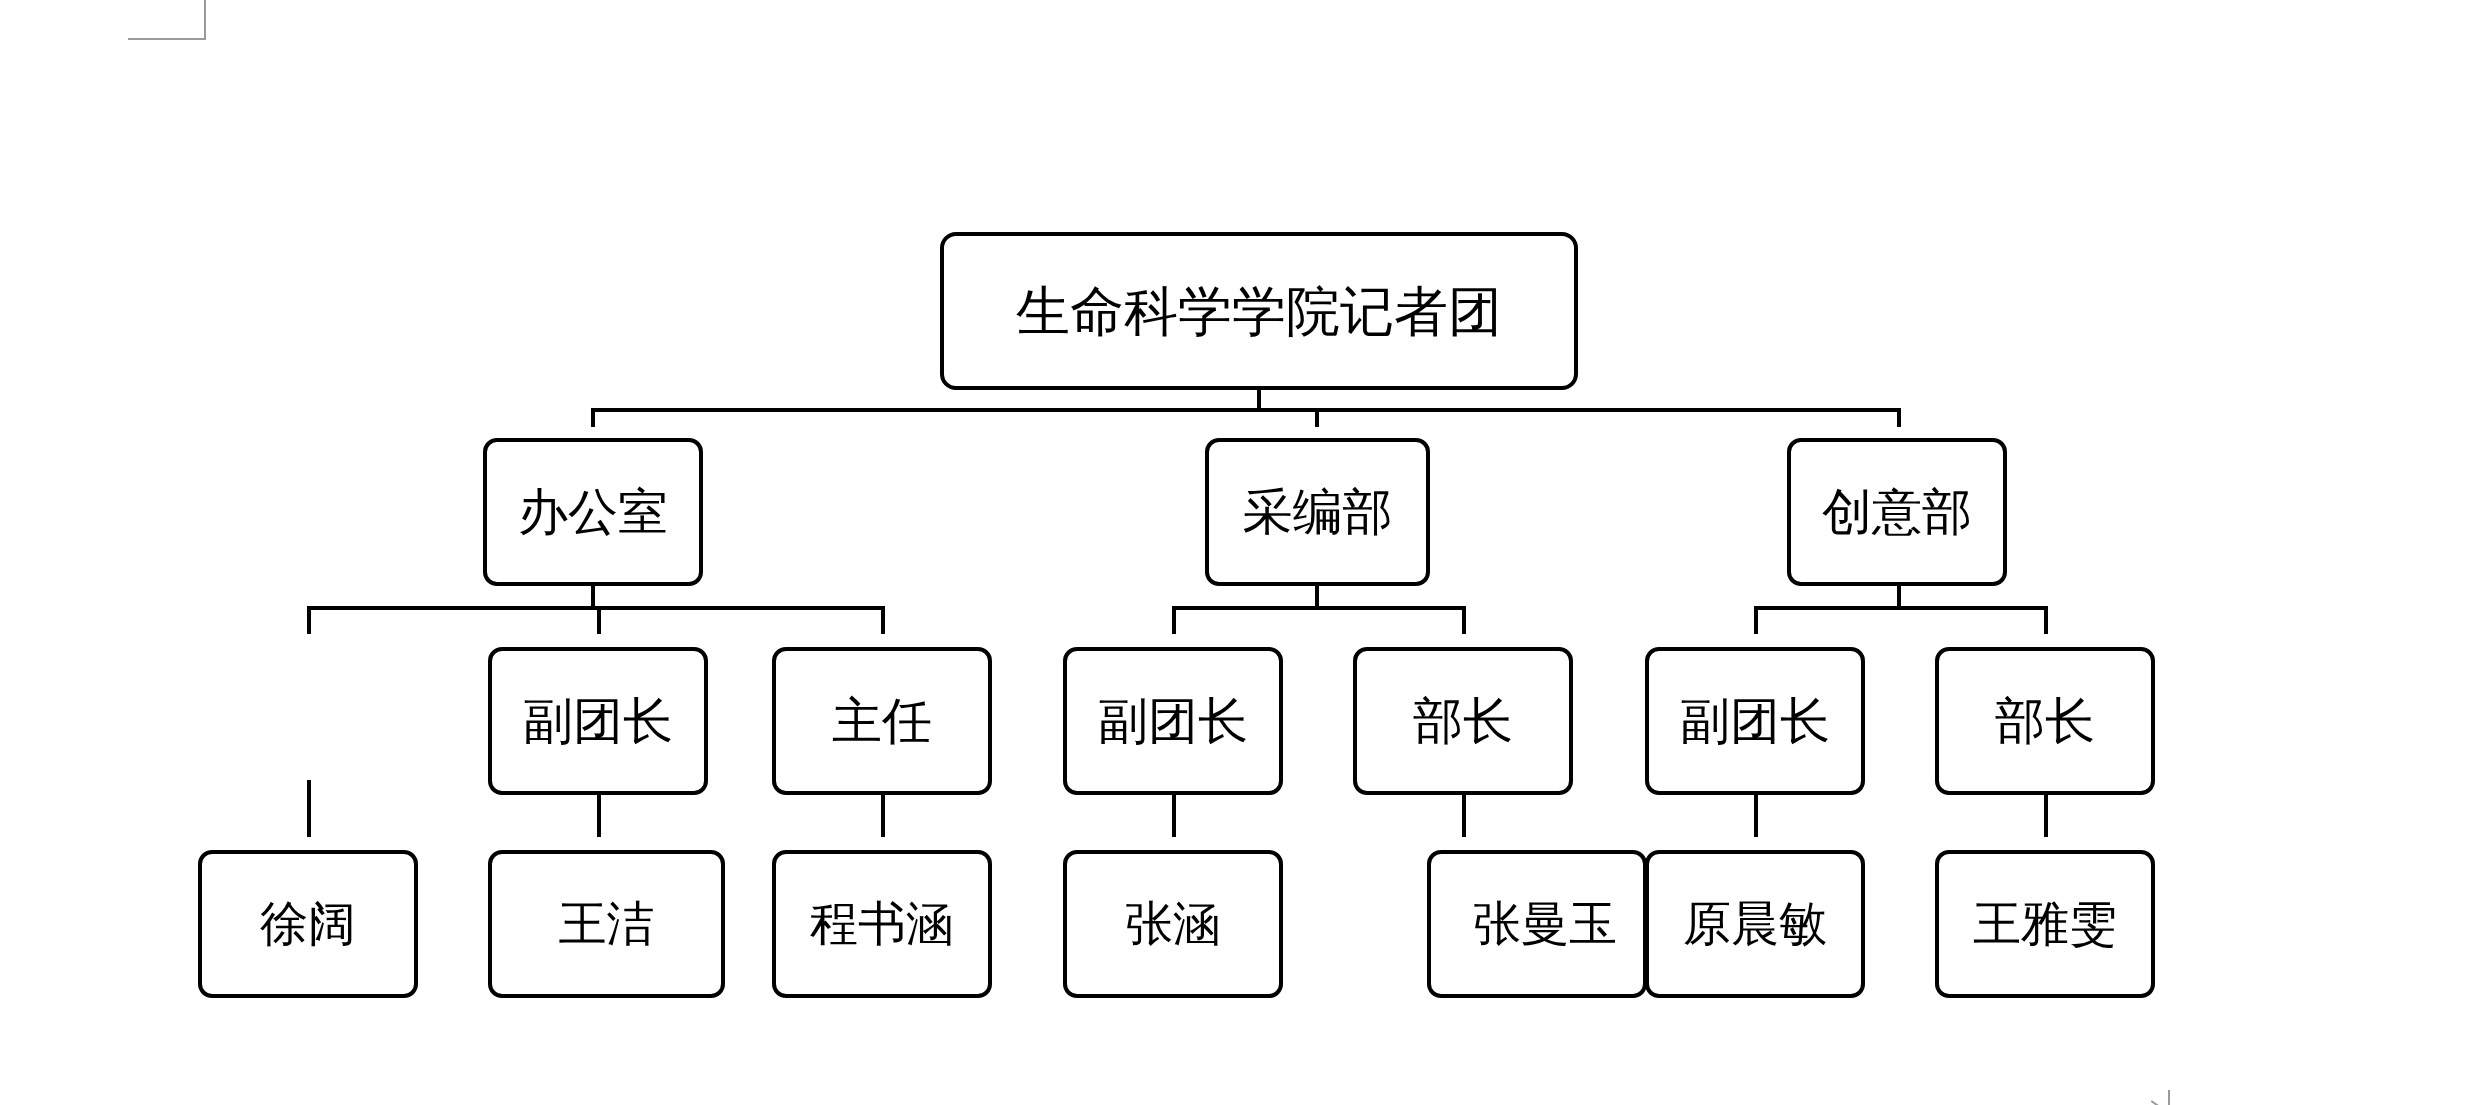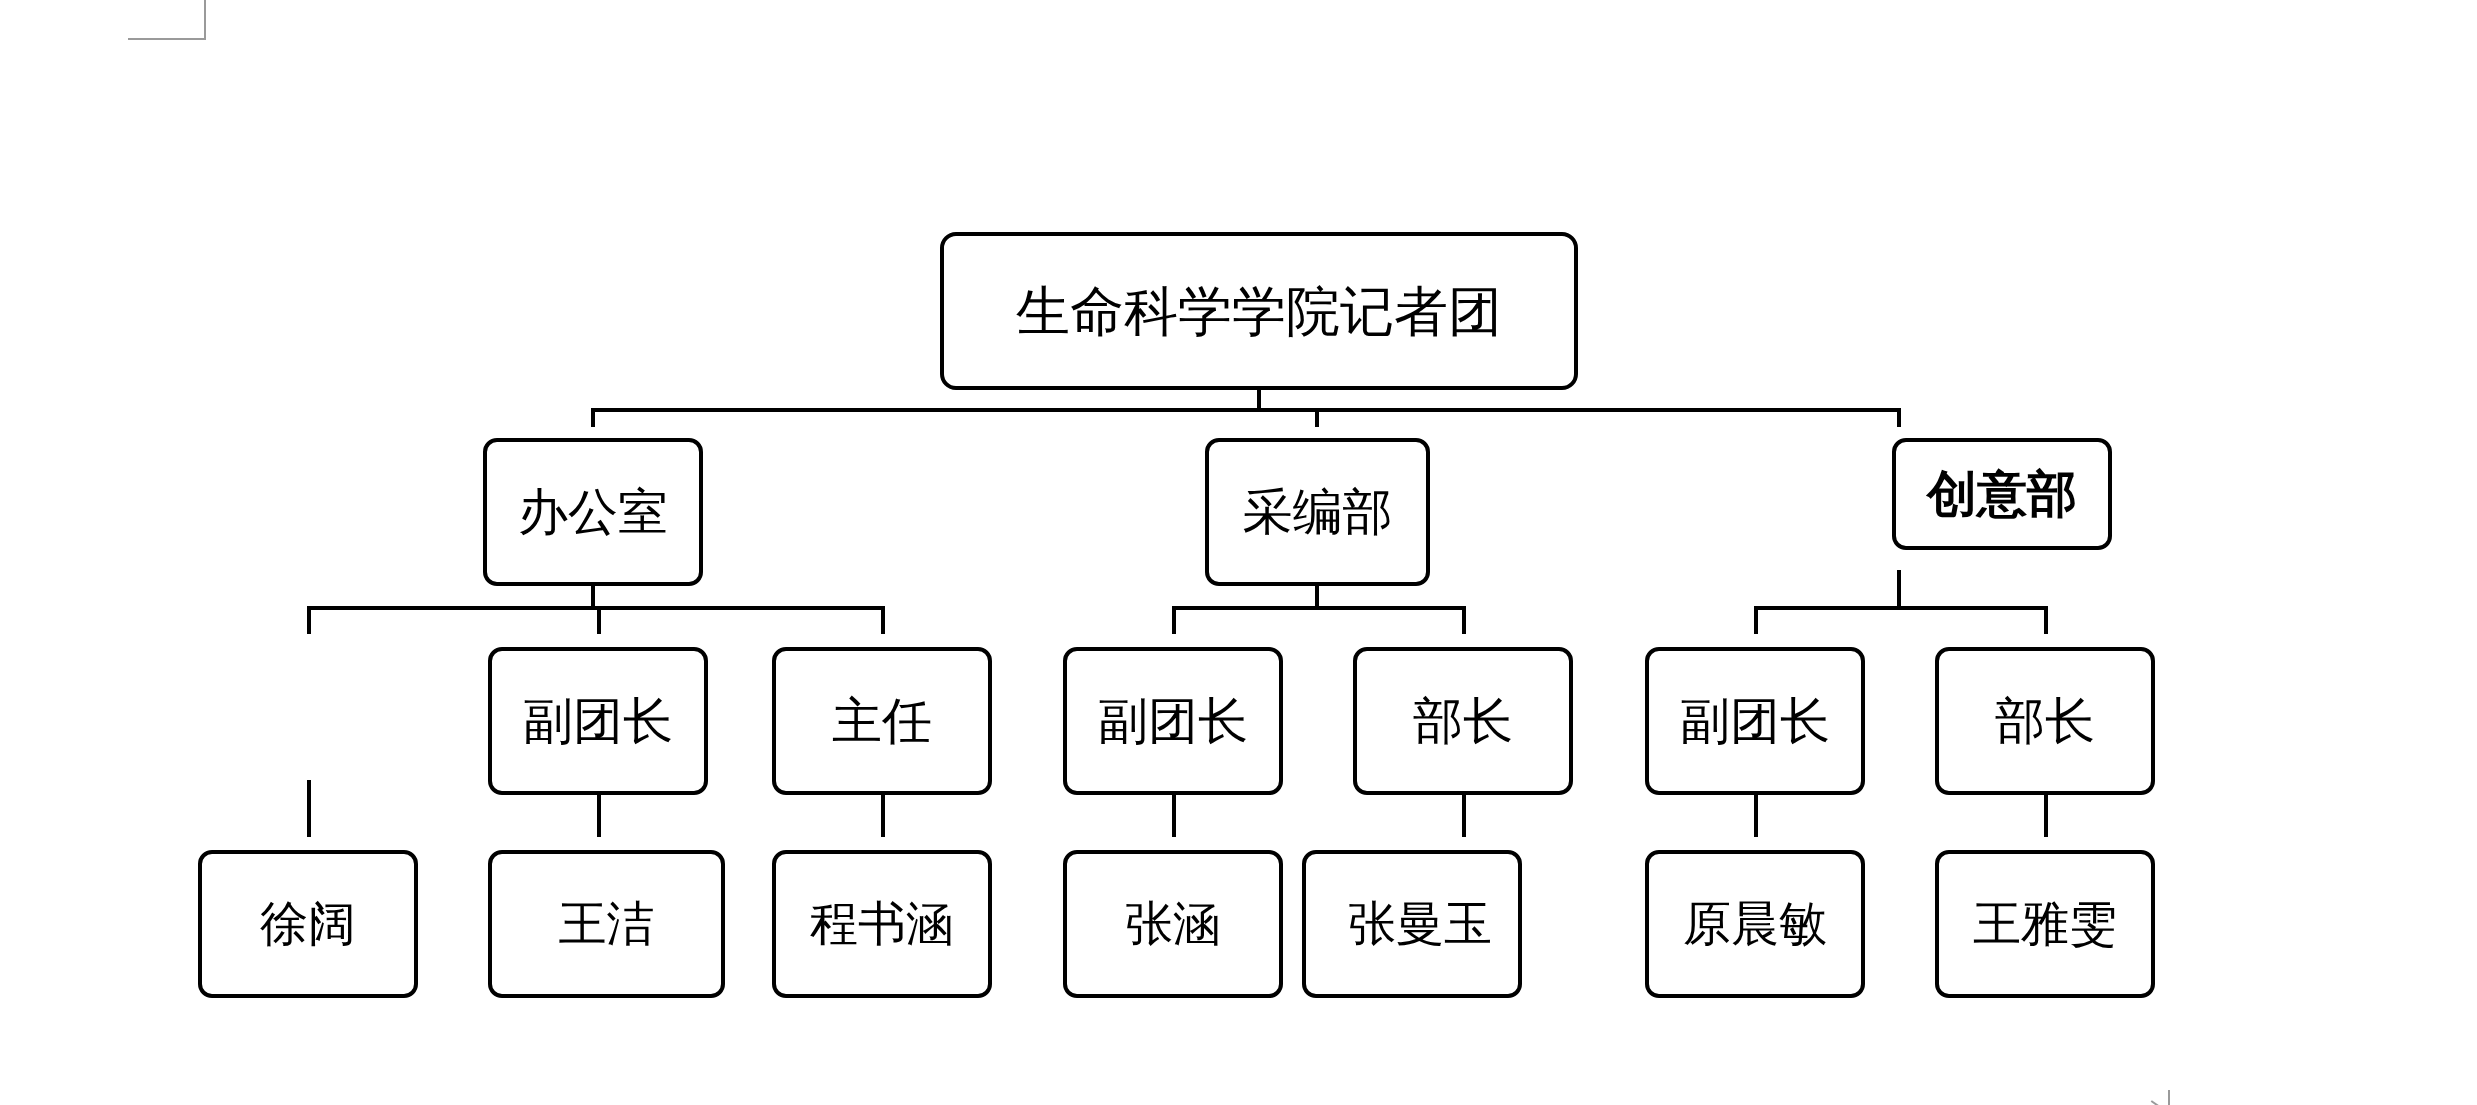--- a/index.html
+++ b/index.html
@@ -80,34 +80,34 @@
   <div class="conn v" style="left:881px;top:780px;height:57px;"></div>
   <div class="conn v" style="left:1172px;top:780px;height:57px;"></div>
   <div class="conn v" style="left:1462px;top:780px;height:57px;"></div>
   <div class="conn v" style="left:1754px;top:780px;height:57px;"></div>
   <div class="conn v" style="left:2044px;top:780px;height:57px;"></div>
 
   <div class="node root" style="left:940px;top:217px;width:638px;height:158px;">生命科学学院记者团</div>
 
   <div class="node dept" style="left:483px;top:423px;width:220px;height:148px;">办公室</div>
   <div class="node dept" style="left:1205px;top:423px;width:225px;height:148px;">采编部</div>
-  <div class="node dept" style="left:1892px;top:423px;width:220px;height:112px;font-weight:bold;">创意部</div>
+  <div class="node dept" style="left:1787px;top:423px;width:220px;height:148px;">创意部</div>
 
   <div class="node role" style="left:488px;top:632px;width:220px;height:148px;">副团长</div>
   <div class="node role" style="left:772px;top:632px;width:220px;height:148px;">主任</div>
 
   <div class="node role" style="left:1063px;top:632px;width:220px;height:148px;">副团长</div>
   <div class="node role" style="left:1353px;top:632px;width:220px;height:148px;">部长</div>
 
   <div class="node role" style="left:1645px;top:632px;width:220px;height:148px;">副团长</div>
   <div class="node role" style="left:1935px;top:632px;width:220px;height:148px;">部长</div>
 
   <div class="node person" style="left:198px;top:835px;width:220px;height:148px;">徐阔</div>
   <div class="node person" style="left:488px;top:835px;width:237px;height:148px;">王洁</div>
   <div class="node person" style="left:772px;top:835px;width:220px;height:148px;">程书涵</div>
 
   <div class="node person" style="left:1063px;top:835px;width:220px;height:148px;">张涵</div>
-  <div class="node person" style="left:1302px;top:835px;width:220px;height:148px;padding-left:16px;">张曼玉</div>
+  <div class="node person" style="left:1427px;top:835px;width:220px;height:148px;padding-left:16px;">张曼玉</div>
 
   <div class="node person" style="left:1645px;top:835px;width:220px;height:148px;">原晨敏</div>
   <div class="node person" style="left:1935px;top:835px;width:220px;height:148px;">王雅雯</div>
 
 </div>
 
 </body></html>

